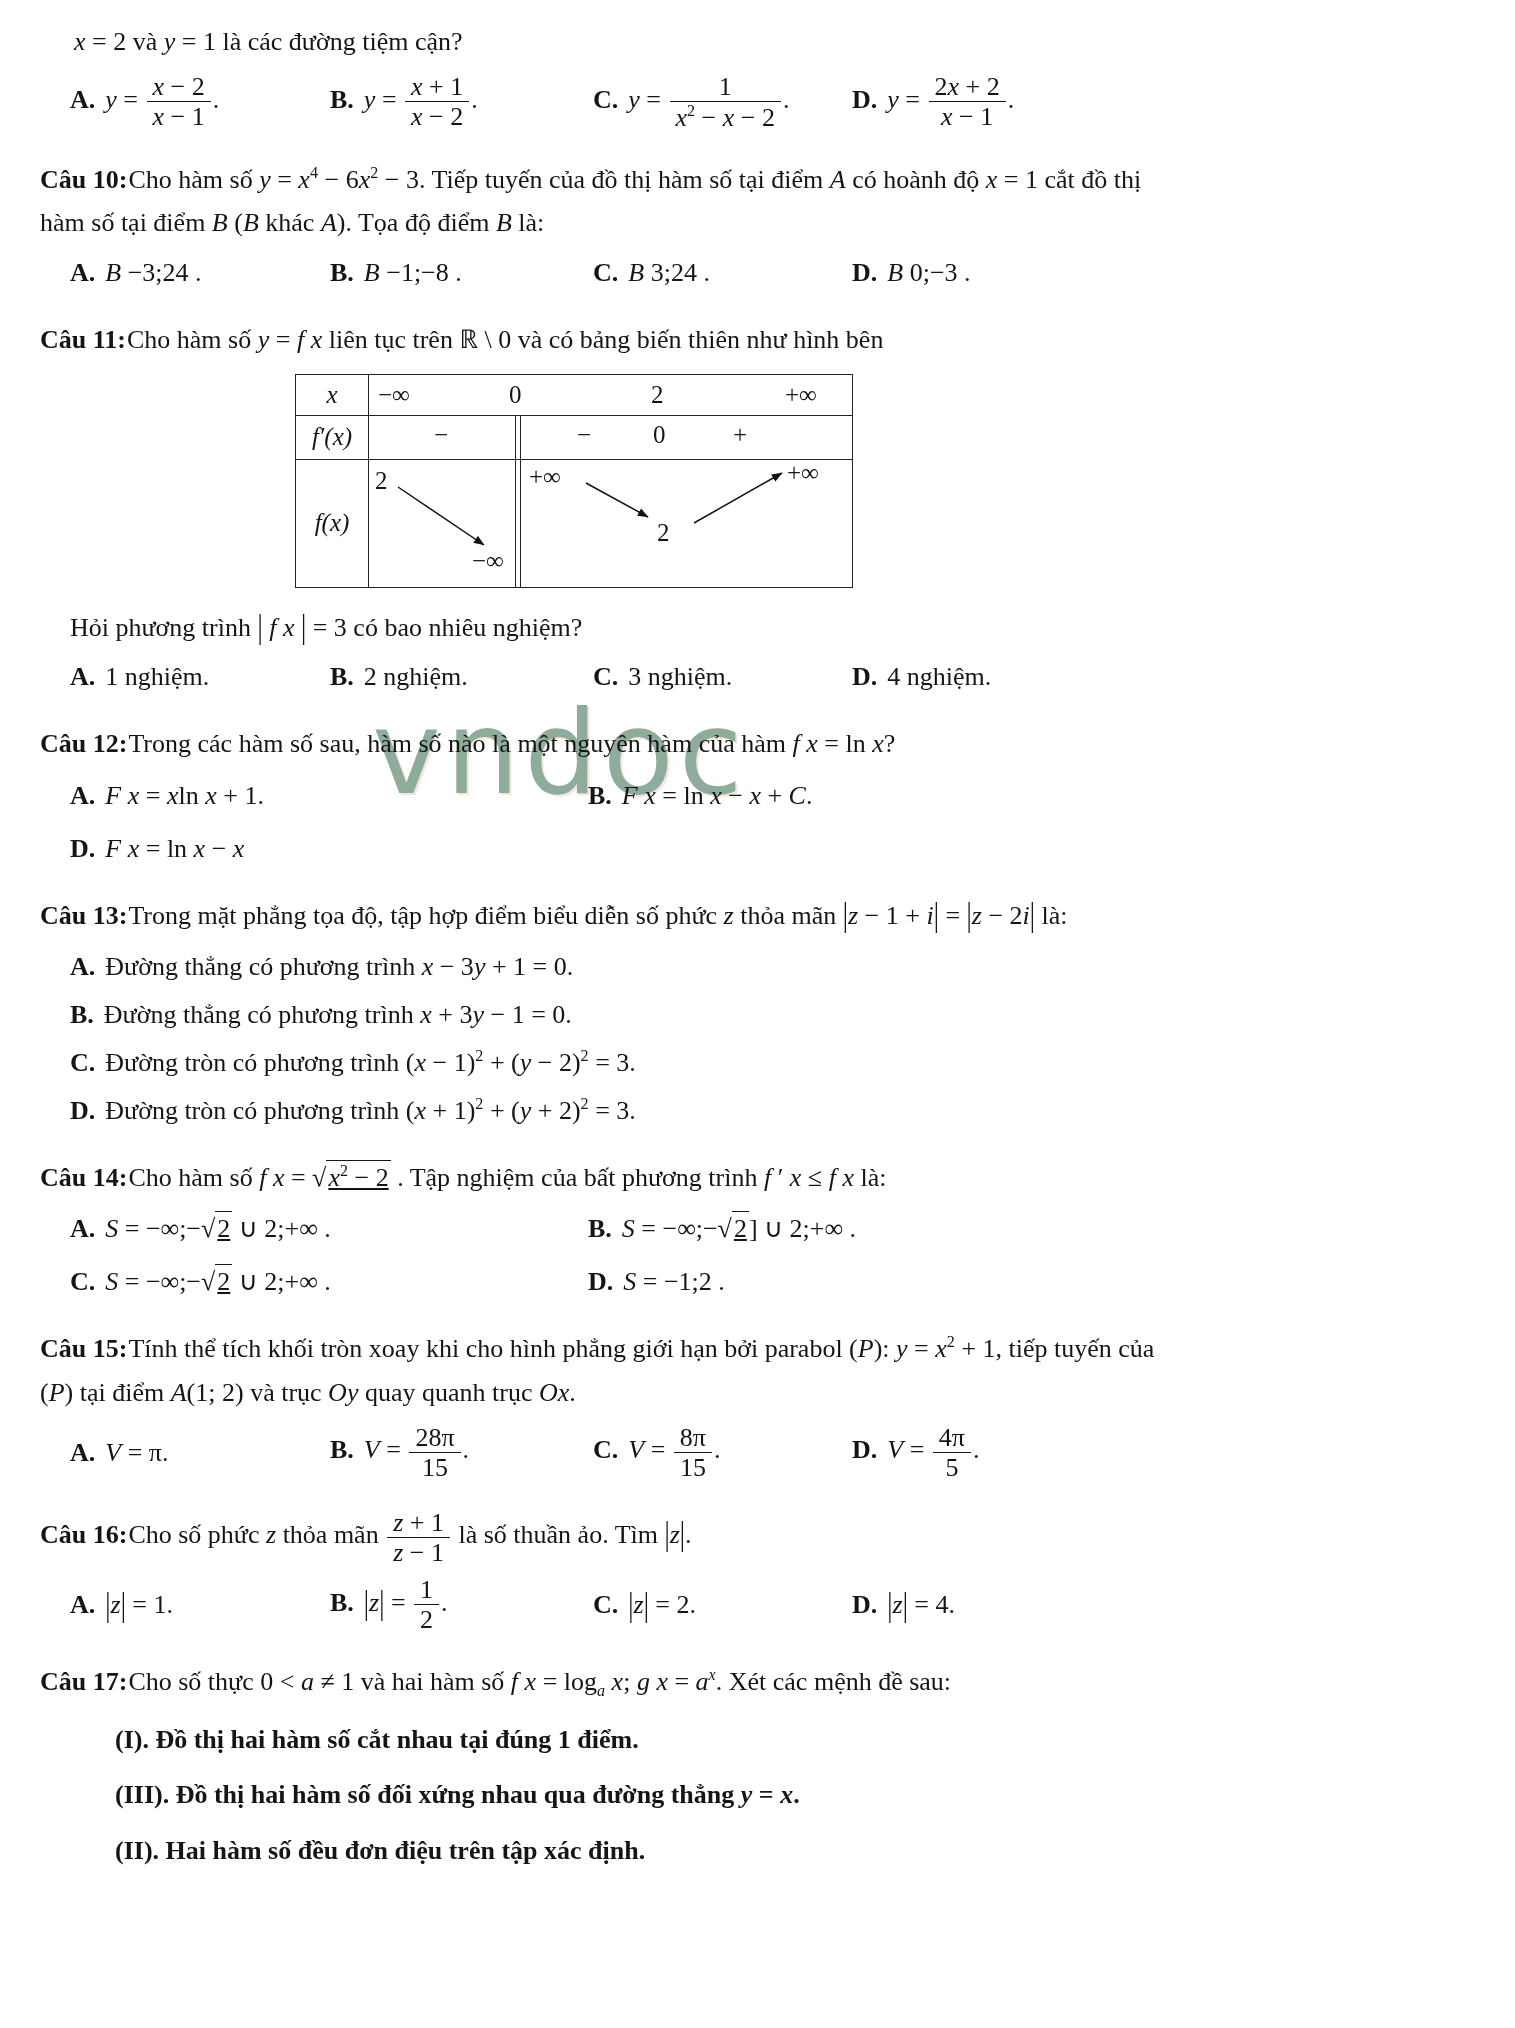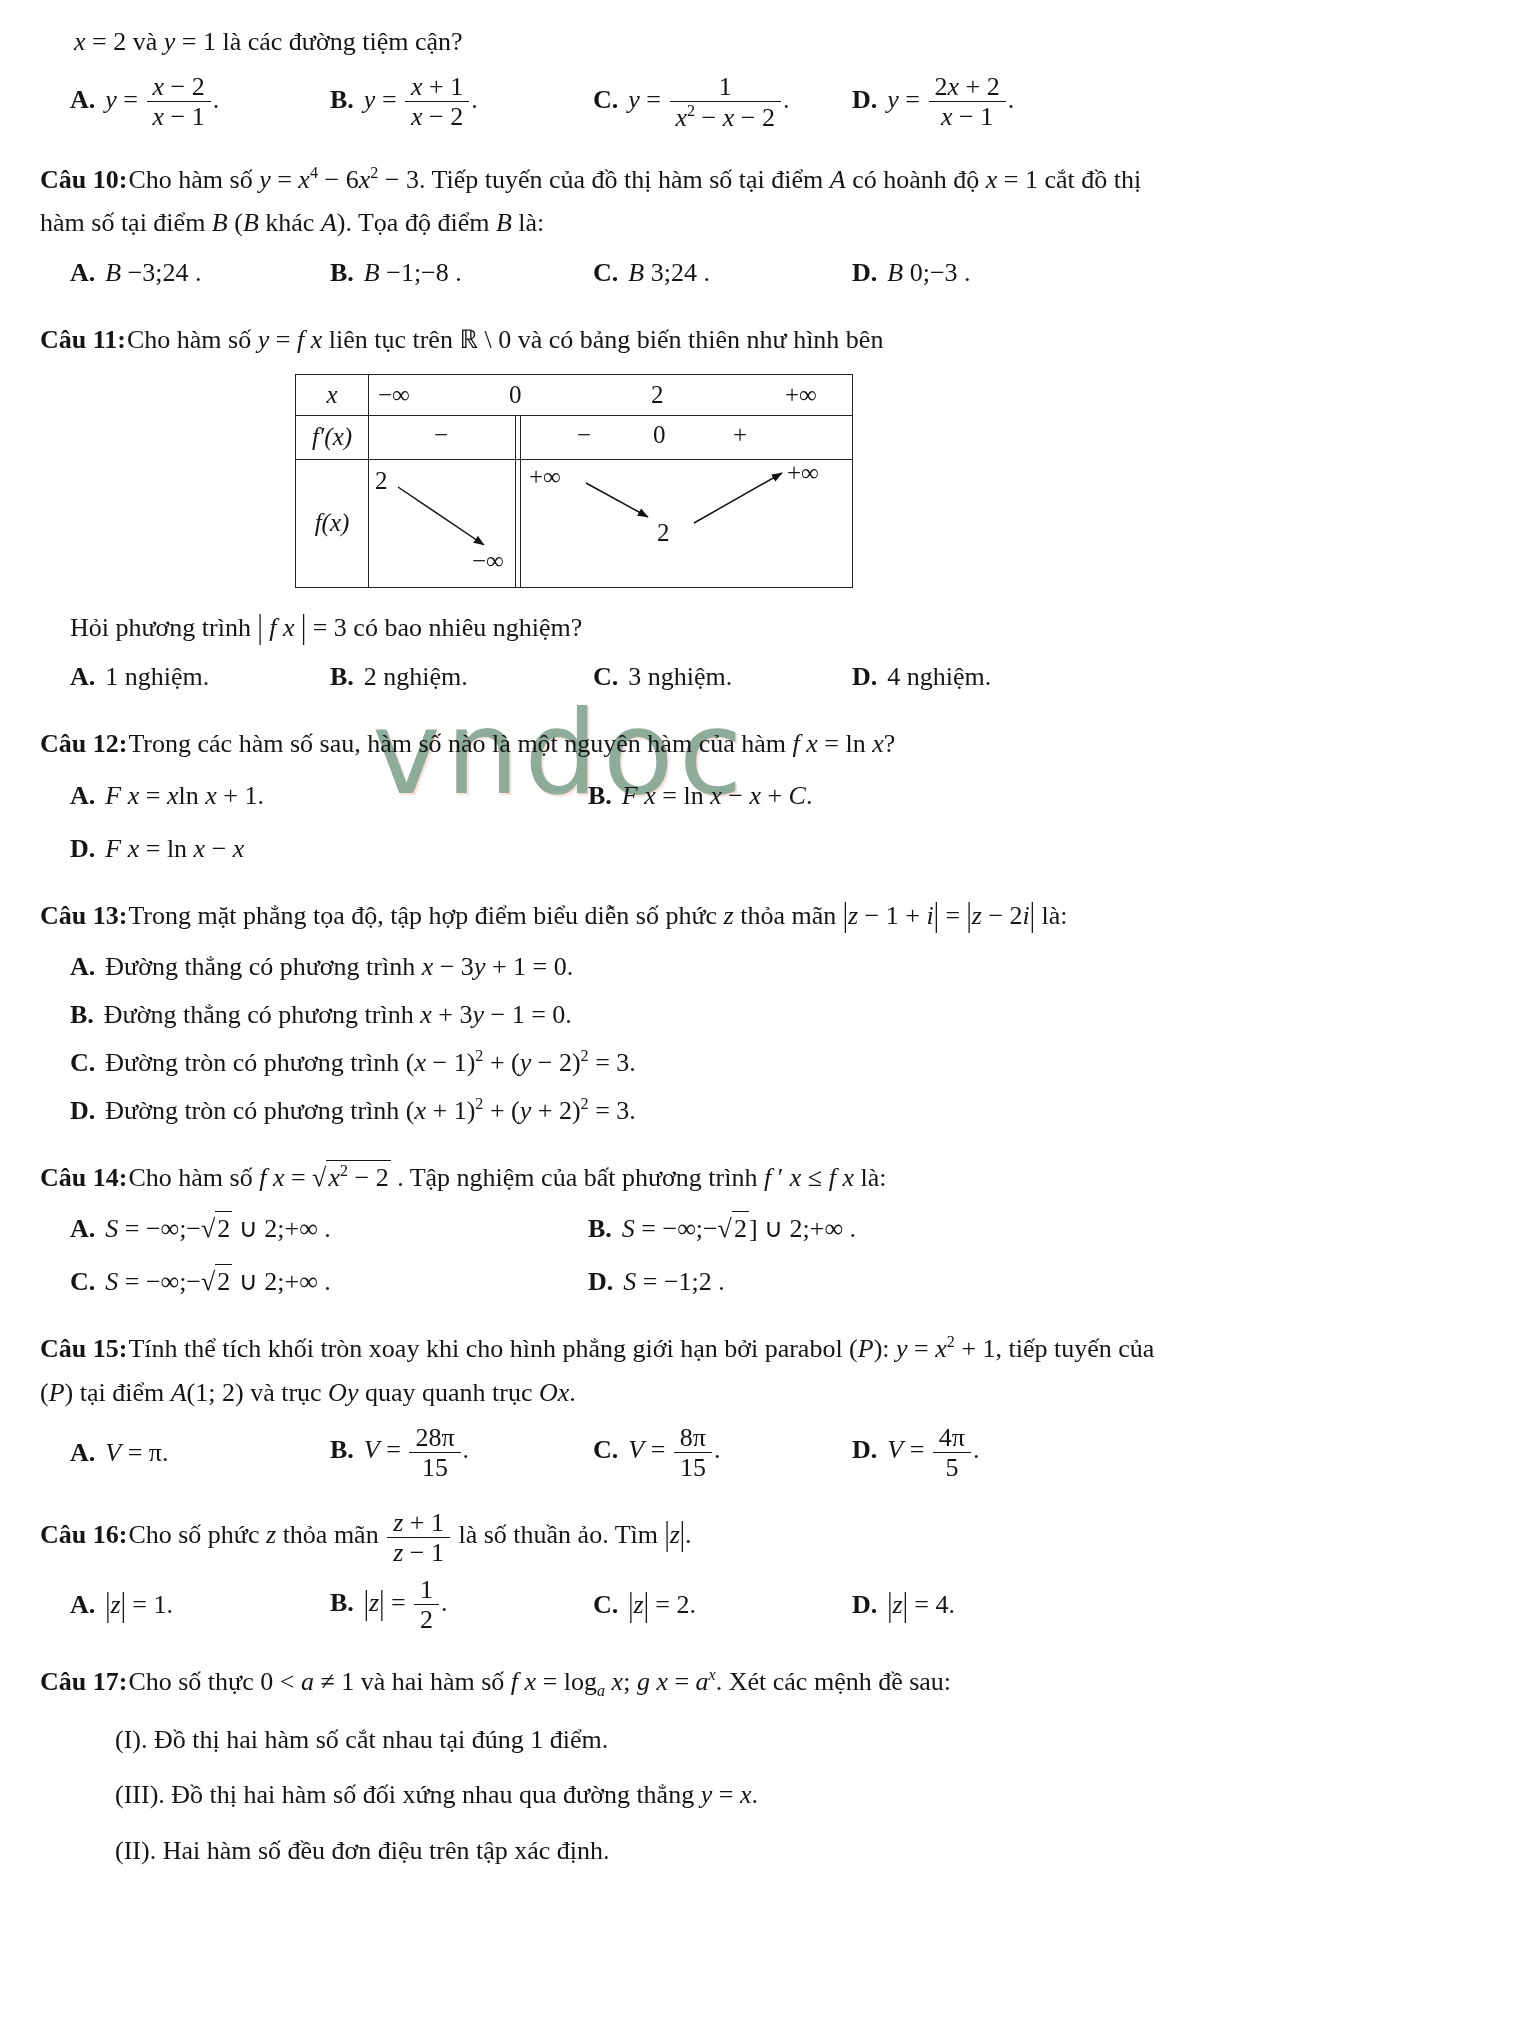--- a/index.html
+++ b/index.html
@@ -20,23 +20,23 @@
   .opts2{display:grid;grid-template-columns:518px auto;align-items:center;row-gap:14px;margin:10px 0 0 30px;}
   .optlist .opt{margin:9px 0 9px 30px;}
   .opt{line-height:1.5;white-space:nowrap;}
   .ol{font-weight:bold;margin-right:10px;}
   .frac{display:inline-block;vertical-align:middle;text-align:center;line-height:1.12;padding:0 2px;}
   .frac .num,.frac .den{display:block;padding:0 6px;}
   .frac .den{border-top:1.5px solid #151515;}
   sup{font-size:.62em;}
   sub{font-size:.62em;}
   .sqrt{white-space:nowrap;}
-  .radd{border-top:1.5px solid #151515;padding:2px 2px;}
+  .radd{border-top:1.5px solid #151515;padding:2px 2px;text-decoration:underline;}
   .tb{display:inline-block;transform:scaleY(1.3);transform-origin:center;}
-  .stmt{margin:14px 0 14px 75px;line-height:1.6;}
+  .stmt{margin:14px 0 14px 75px;line-height:1.6;font-weight:bold;}
   
   .bbt{position:relative;width:556px;height:212px;border:1.6px solid #222;
        margin:12px 0 18px 255px;font-size:25px;}
   .bbt .cell{position:absolute;line-height:1.1;}
   .bbt .lab{left:0;width:72px;text-align:center;font-style:italic;}
   .vline{position:absolute;width:0;border-left:1.6px solid #222;}
   .lab-sep{left:72px;top:0;bottom:0;}
   .dbl1{left:219px;top:40px;bottom:0;}
   .dbl2{left:224px;top:40px;bottom:0;}
   .hline{position:absolute;left:0;right:0;height:0;border-top:1.6px solid #222;}

